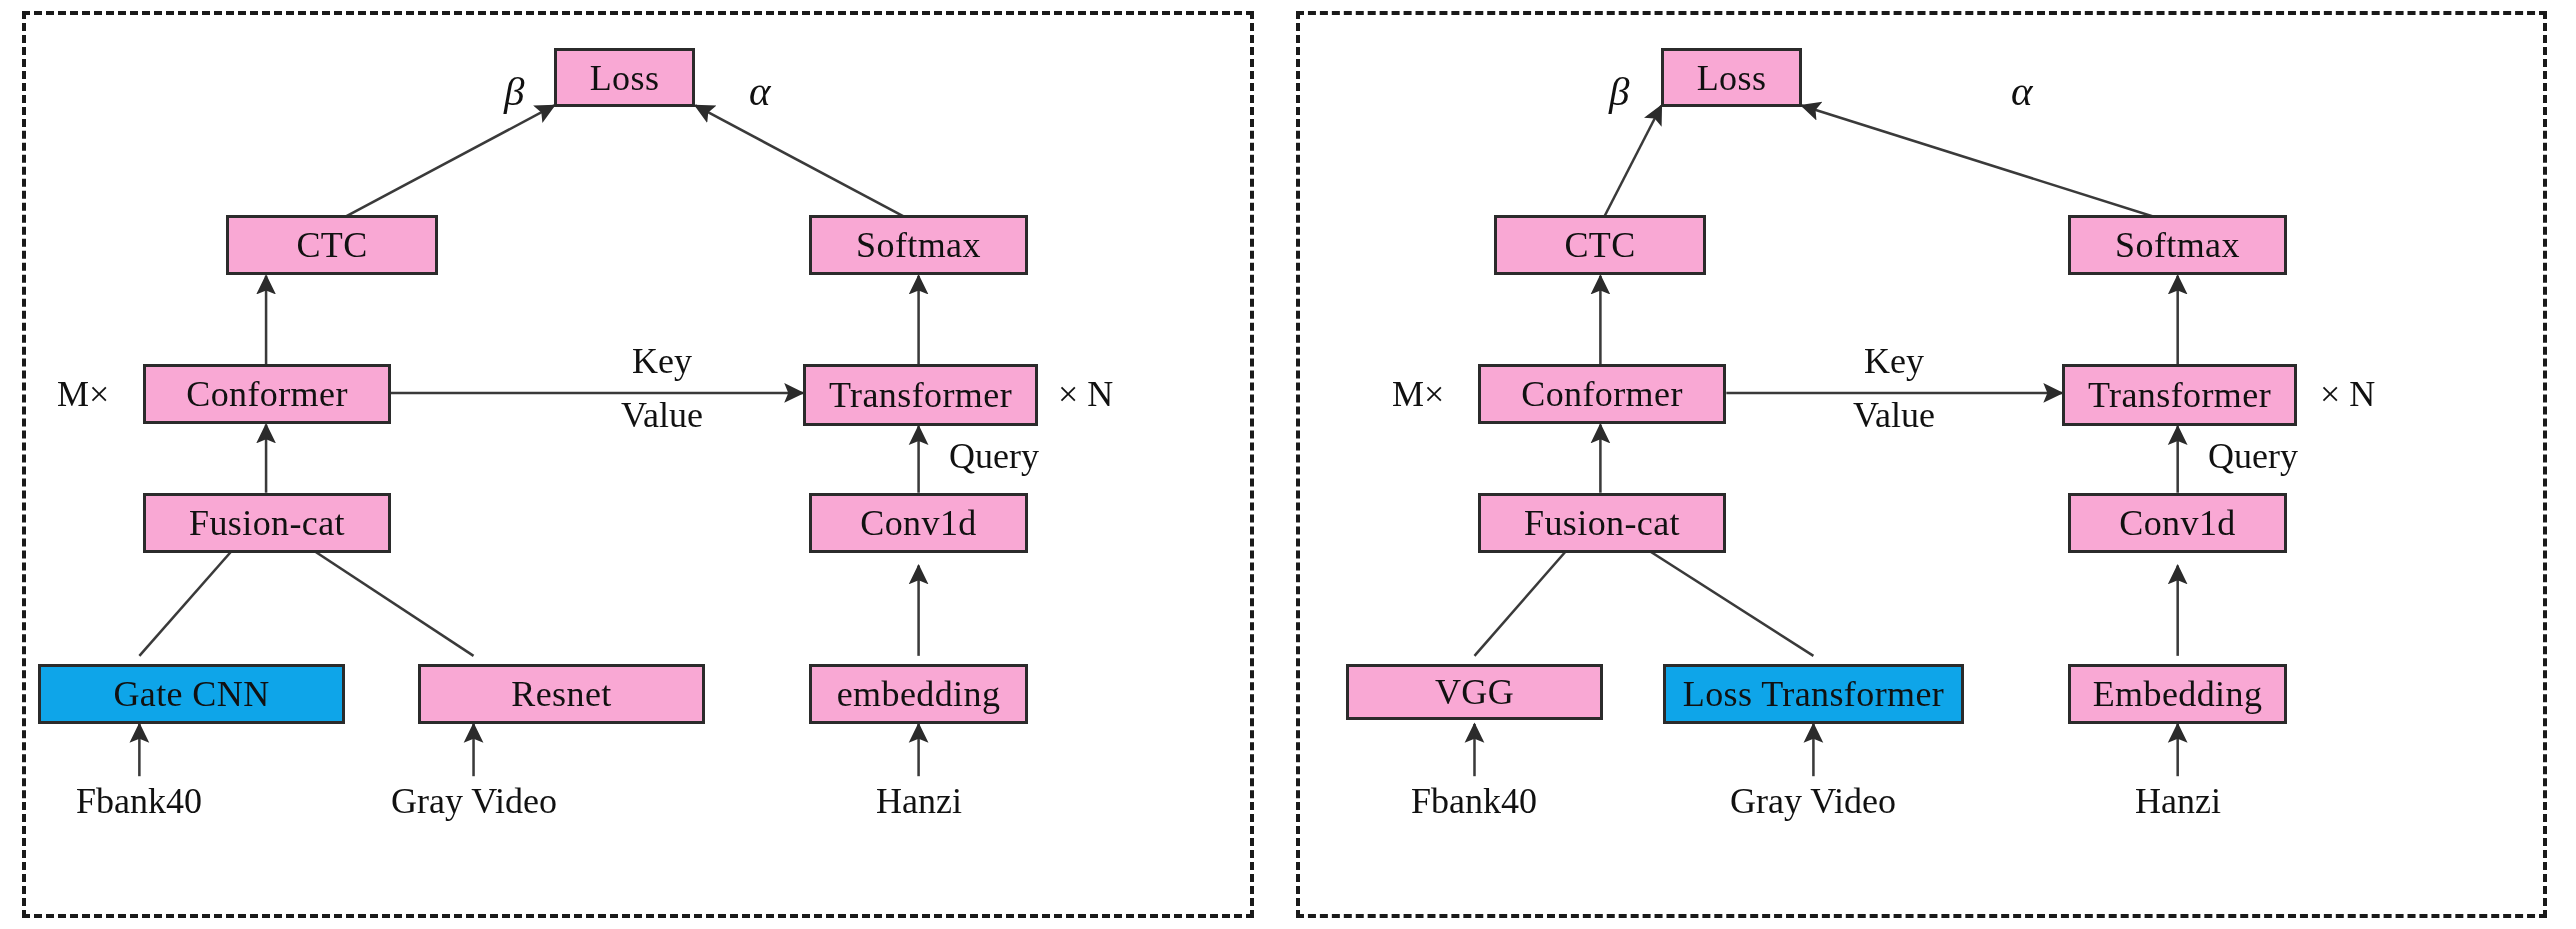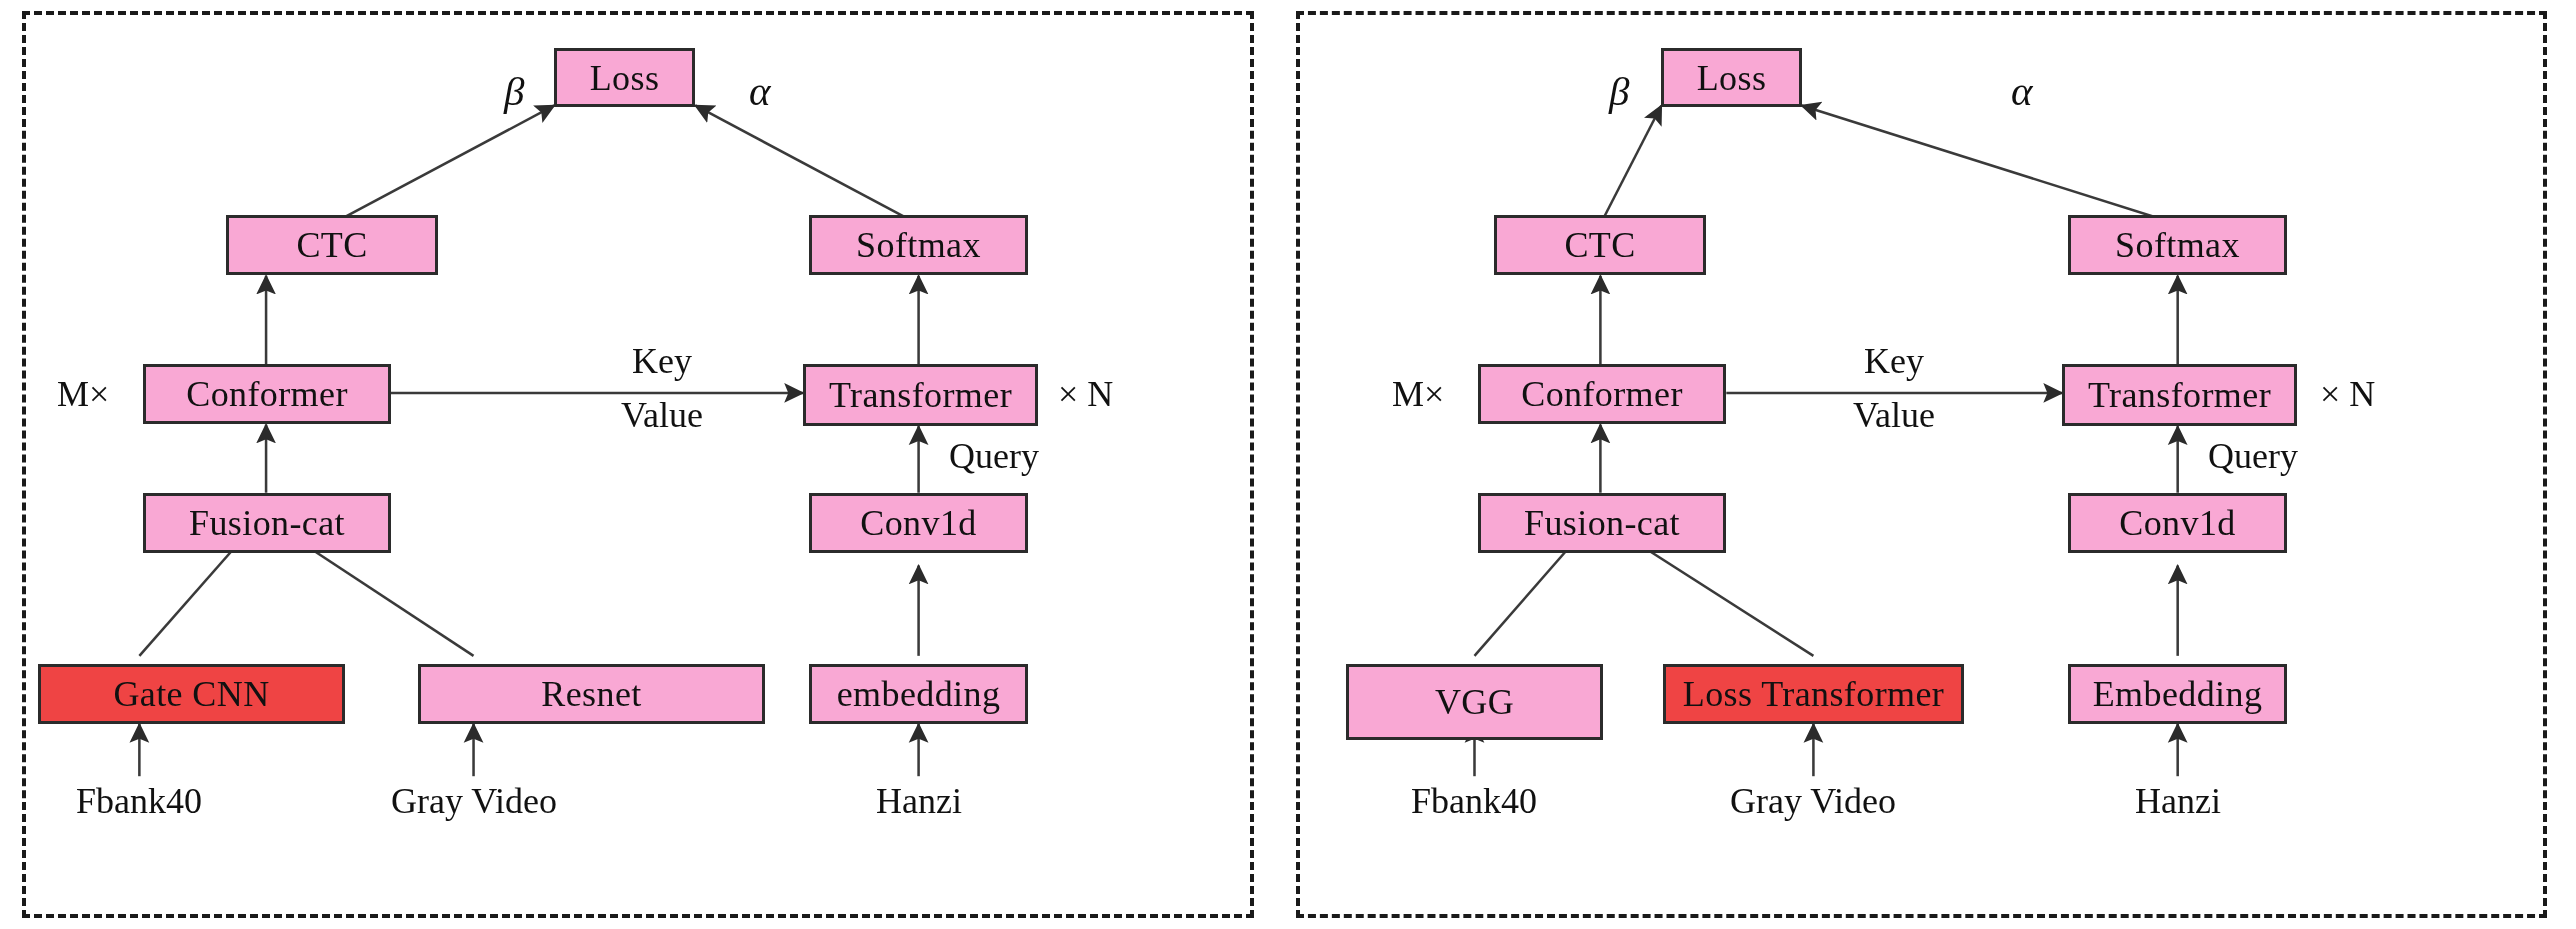--- a/index.html
+++ b/index.html
@@ -37,21 +37,21 @@
     display: flex;
     align-items: center;
     justify-content: center;
     font-size: 36px;
     line-height: 1;
     letter-spacing: 0.4px;
     white-space: nowrap;
     color: #111111;
   }
   .node.highlight {
-    background: #ef4444;
+    background: #0ea5e9;
   }
 
   
   .label {
     position: absolute;
     font-size: 36px;
     line-height: 1.06;
     white-space: nowrap;
     color: #111111;
   }
@@ -151,21 +151,21 @@
   <div class="node" style="left:143px; top:364px; width:248px; height:60px;">Conformer</div>
 
   <div class="node" style="left:803px; top:364px; width:235px; height:62px;">Transformer</div>
 
   <div class="node" style="left:143px; top:493px; width:248px; height:60px;">Fusion-cat</div>
 
   <div class="node" style="left:809px; top:493px; width:219px; height:60px;">Conv1d</div>
 
   <div class="node highlight" style="left:38px; top:664px; width:307px; height:60px;">Gate CNN</div>
 
-  <div class="node" style="left:418px; top:664px; width:347px; height:60px;">Resnet</div>
+  <div class="node" style="left:418px; top:664px; width:287px; height:60px;">Resnet</div>
 
   <div class="node" style="left:809px; top:664px; width:219px; height:60px;">embedding</div>
 
   <div class="label greek" style="left:504px; top:70px;">β</div>
 
   <div class="label greek" style="left:749px; top:70px;">α</div>
 
   <div class="label" style="left:57px; top:375px;">M×</div>
 
   <div class="label" style="left:1058px; top:375px;">× N</div>
@@ -191,21 +191,21 @@
   <div class="node" style="left:2068px; top:215px; width:219px; height:60px;">Softmax</div>
 
   <div class="node" style="left:1478px; top:364px; width:248px; height:60px;">Conformer</div>
 
   <div class="node" style="left:2062px; top:364px; width:235px; height:62px;">Transformer</div>
 
   <div class="node" style="left:1478px; top:493px; width:248px; height:60px;">Fusion-cat</div>
 
   <div class="node" style="left:2068px; top:493px; width:219px; height:60px;">Conv1d</div>
 
-  <div class="node" style="left:1346px; top:664px; width:257px; height:76px;">VGG</div>
+  <div class="node" style="left:1346px; top:664px; width:257px; height:56px;">VGG</div>
 
   <div class="node highlight" style="left:1663px; top:664px; width:301px; height:60px;">Loss Transformer</div>
 
   <div class="node" style="left:2068px; top:664px; width:219px; height:60px;">Embedding</div>
 
   <div class="label greek" style="left:1609px; top:70px;">β</div>
 
   <div class="label greek" style="left:2011px; top:70px;">α</div>
 
   <div class="label" style="left:1392px; top:375px;">M×</div>

